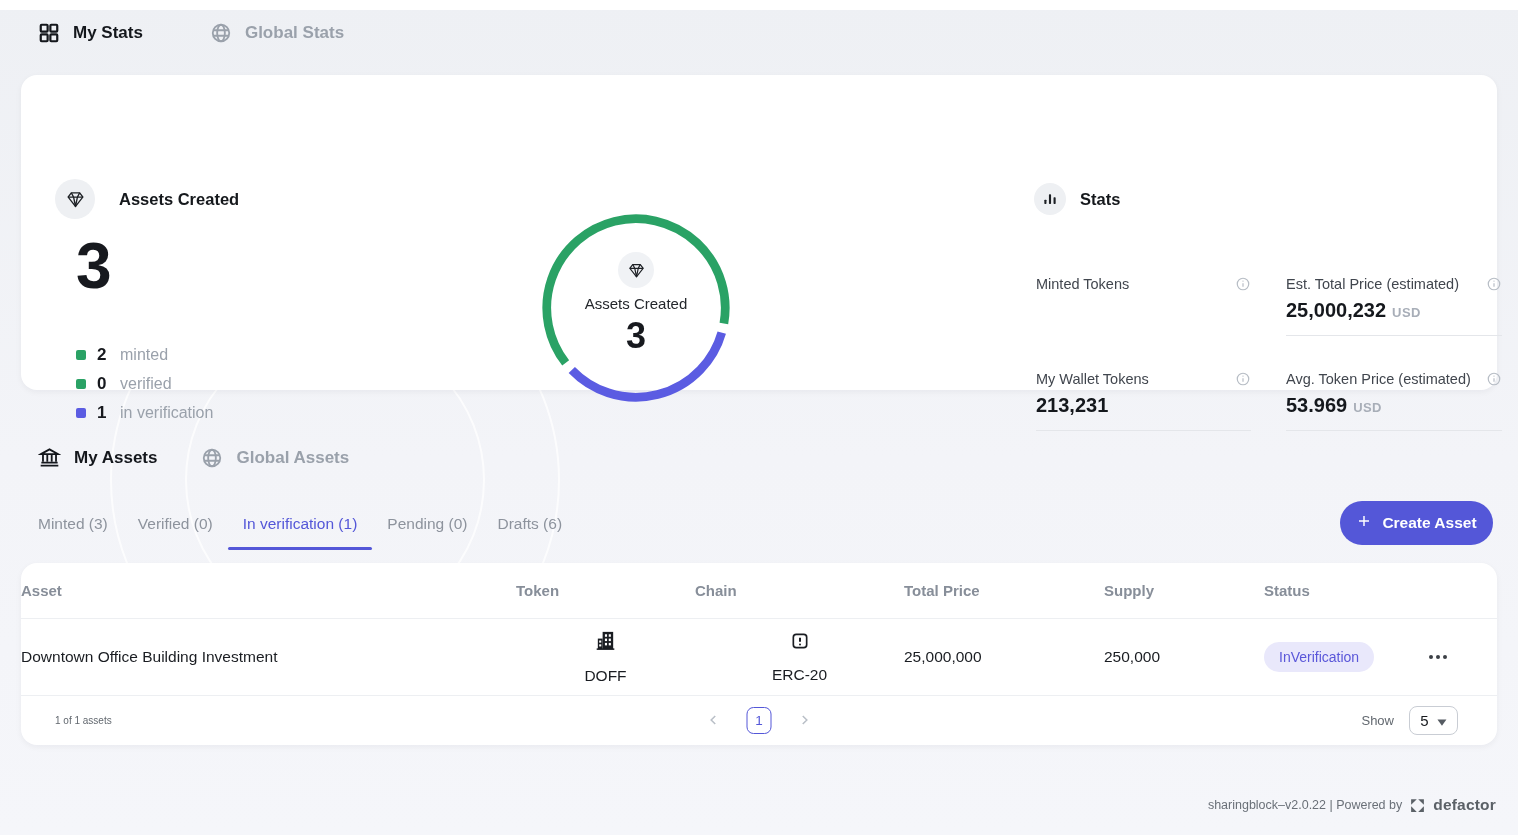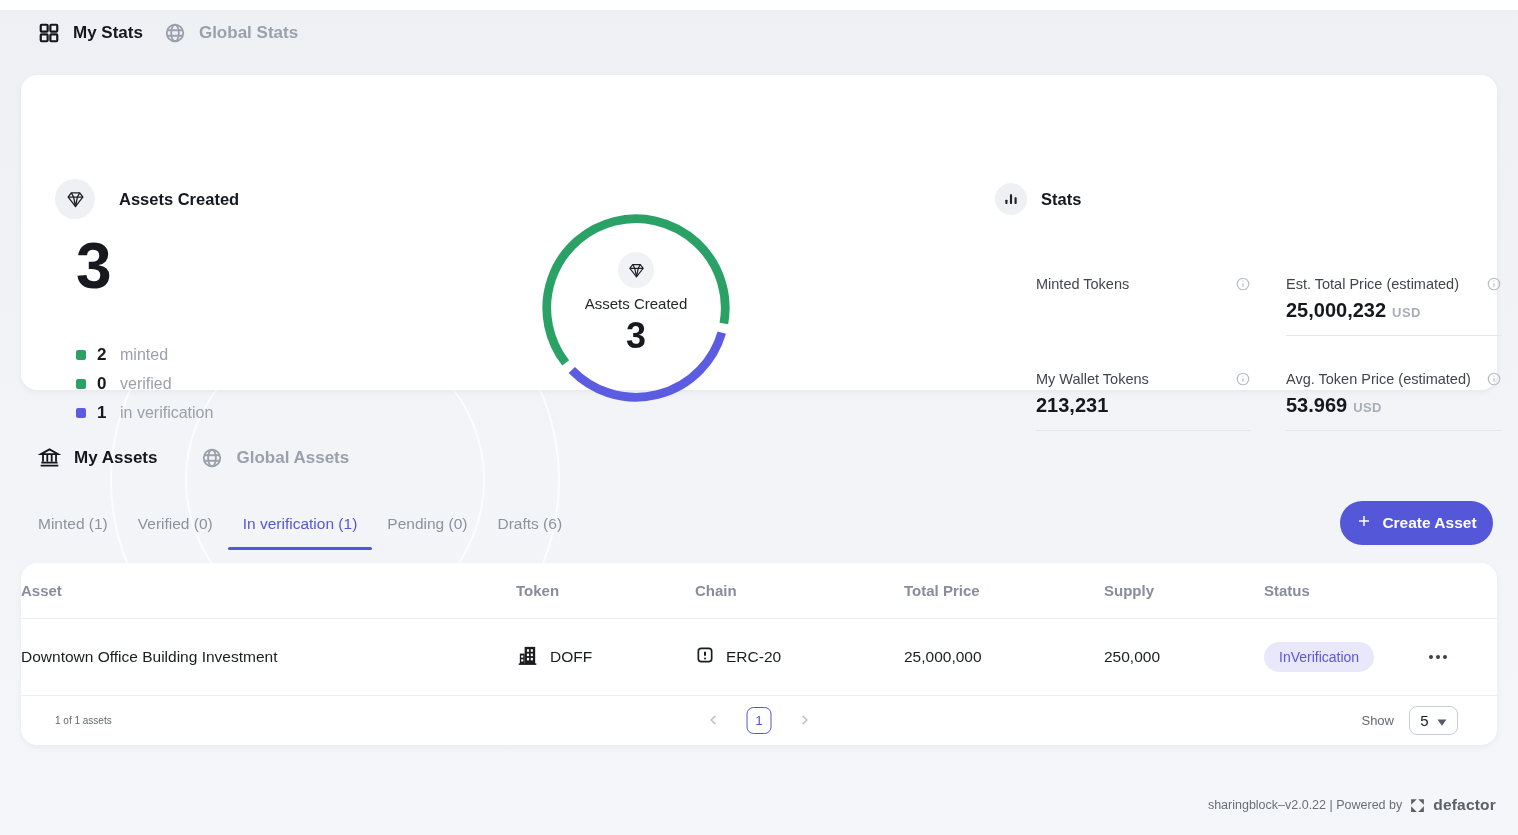--- a/index.html
+++ b/index.html
@@ -10,21 +10,21 @@
     background:linear-gradient(180deg,#eef0f4 0%, #f3f4f8 55%, #f5f6fa 100%);
     overflow:hidden;
     color:#17191e;
   }
   .topstrip { position:absolute; top:0; left:0; right:0; height:10px; background:#fff; }
   .ring { position:absolute; border:2px solid rgba(255,255,255,.75); border-radius:50%; }
   .ring1 { left:110px; top:255px; width:450px; height:450px; }
   .ring2 { left:185px; top:330px; width:300px; height:300px; }
 
   
-  .nav { position:absolute; top:22px; left:38px; display:flex; gap:21px; align-items:center; }
+  .nav { position:absolute; top:22px; left:38px; display:flex; gap:67px; align-items:center; }
   .nav-item { display:flex; align-items:center; gap:13px; font-size:17px; font-weight:700; color:#14171c; cursor:pointer; }
   .nav-item.inactive { color:#9aa1ab; }
   .nav-item svg { display:block; }
 
   
   .card { background:#fff; border-radius:16px; box-shadow:0 2px 6px rgba(23,26,34,.05); }
   .card1 { position:absolute; left:21px; top:75px; width:1476px; height:315px; }
 
   .icon-circle { width:40px; height:40px; border-radius:50%; background:#eef0f3; display:flex; align-items:center; justify-content:center; color:#1d2025; flex:0 0 auto; }
   .icon-circle.small { width:32px; height:32px; }
@@ -39,41 +39,41 @@
   .sw-blue { background:var(--blue); }
   .legend-val { font-weight:700; font-size:17px; color:#17191e; min-width:12px; }
   .legend-label { color:#9aa1ab; }
 
   .donut { position:absolute; left:518px; top:136px; width:194px; height:194px; }
   .donut svg.ring-svg { width:194px; height:194px; display:block; }
   .donut-icon { position:absolute; left:79px; top:41px; width:36px; height:36px; border-radius:50%; background:#f0f2f5; display:flex; align-items:center; justify-content:center; color:#1d2025; }
   .donut-label { position:absolute; top:84px; left:0; width:100%; text-align:center; font-size:15px; color:#24272c; }
   .donut-value { position:absolute; top:104px; left:0; width:100%; text-align:center; font-size:36px; font-weight:800; color:#17191e; }
 
-  .stats-head { position:absolute; left:974px; top:108px; display:flex; align-items:center; gap:14px;justify-content:flex-end; }
+  .stats-head { position:absolute; left:1013px; top:108px; display:flex; align-items:center; gap:14px;justify-content:flex-end; }
   .stats-grid { position:absolute; left:1015px; top:201px; width:448px; display:grid; grid-template-columns:215px 216px; column-gap:16px; row-gap:52px;gap:35px; }
   .stat-label-row { display:flex; justify-content:space-between; align-items:center; font-size:14.5px; color:#41464e; }
   .stat-label-row .info { color:#b7bdc5; cursor:pointer; display:flex; }
   .stat-value { margin-top:7px; font-size:20px; font-weight:700; color:#15181d; padding-bottom:13px; border-bottom:1px solid #e4e6ea; }
   .stat-value .unit { font-size:13px; font-weight:700; color:#a8aeb8; margin-left:6px; letter-spacing:.4px; }
 
   
   .sec-head { position:absolute; top:446px; left:38px; display:flex; gap:44px; align-items:center; }
   .tabs { position:absolute; top:504px; left:23px; display:flex; }
   .tab { padding:11px 15px 17px; font-size:15.5px; color:#8d939d; cursor:pointer; position:relative; }
   .tab.active { color:var(--accent); }
   .tab.active::after { content:""; position:absolute; left:0; right:0; bottom:0; height:3px; border-radius:2px; background:var(--accent); }
   .create-btn { position:absolute; top:501px; left:1340px; width:153px; height:44px; border-radius:22px; background:var(--accent); color:#fff; display:flex; align-items:center; justify-content:center; gap:10px; font-size:15.5px; font-weight:600; border:none; cursor:pointer; font-family:inherit; }
 
   
   .table-card { position:absolute; left:21px; top:563px; width:1476px; height:182px; }
   .tgrid { display:grid; grid-template-columns:495px 179px 209px 200px 160px 159px 1fr; align-items:center; }
   .thead { height:55px; color:#878e99; font-weight:700; font-size:15px; }
   .trow { height:77px; border-top:1px solid #edeff2; font-size:15.5px; color:#1a1d22; cursor:pointer; }
-  .cell-flex { display:flex; align-items:center; gap:11px; }
+  .cell-flex { display:flex; align-items:center; gap:11px;flex-direction:column; }
   .badge { display:inline-block; padding:7px 15px; background:var(--badge_bg); color:var(--badge_text); border-radius:16px; font-size:14px; }
   .menu-btn { background:none; border:none; cursor:pointer; display:flex; gap:3px; padding:6px; }
   .menu-btn i { width:4px; height:4px; border-radius:50%; background:#3c4046; }
 
   .pag-row { height:49px; border-top:1px solid #edeff2; position:relative; display:flex; align-items:center; }
   .page-summary { margin-left:34px; font-size:10px; color:#62686f; }
   .pager { position:absolute; left:50%; transform:translateX(-50%); display:flex; align-items:center; gap:24px; }
   .chev { color:#b9bfc7; background:none; border:none; cursor:pointer; display:flex; padding:2px; }
   .page-num { width:25px; height:27px; border:1.5px solid var(--accent); border-radius:7px; color:var(--accent); font-size:13.5px; display:flex; align-items:center; justify-content:center; cursor:pointer; background:#fff; }
   .show-wrap { position:absolute; right:39px; display:flex; align-items:center; gap:15px; }
@@ -245,21 +245,21 @@
           <circle cx="12" cy="12" r="9"></circle>
           <ellipse cx="12" cy="12" rx="4.2" ry="9"></ellipse>
           <path d="M3.6 9h16.8M3.6 15h16.8"></path>
         </svg>
     </span>
     <span>Global Assets</span>
   </div>
 </div>
 
 <div class="tabs">
-  <div class="tab">Minted (1)</div>
+  <div class="tab">Minted (3)</div>
   <div class="tab">Verified (0)</div>
   <div class="tab active">In verification (1)</div>
   <div class="tab">Pending (0)</div>
   <div class="tab">Drafts (6)</div>
 </div>
 
 <button class="create-btn">
   <span>
     <svg width="16" height="16" viewBox="0 0 24 24" fill="none" stroke="#fff" stroke-width="2.2">
         <path d="M12 4.5v15M4.5 12h15"></path>

